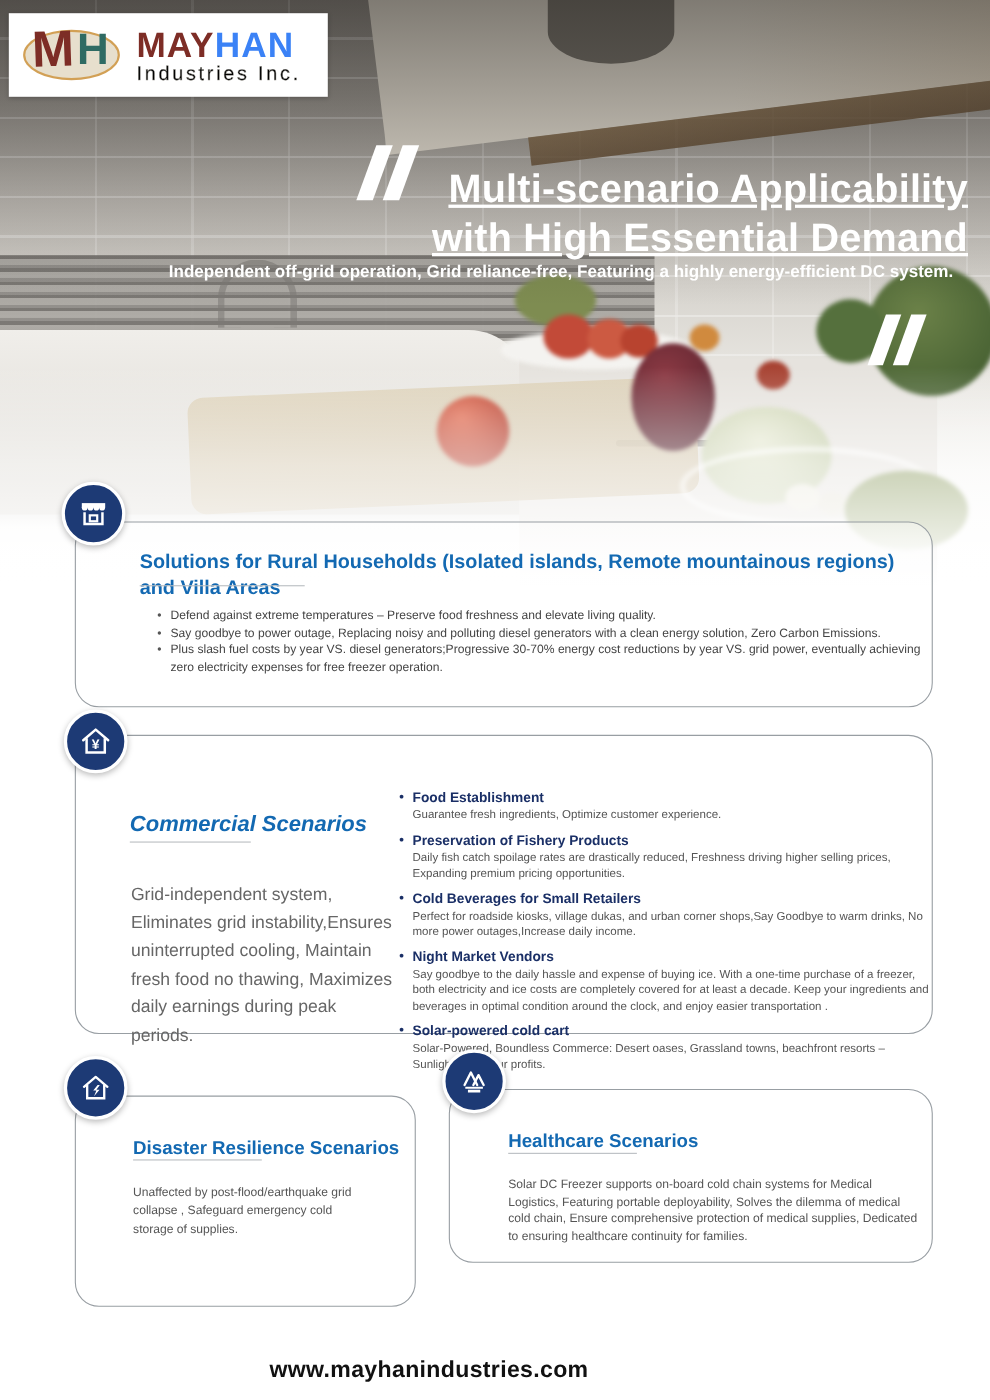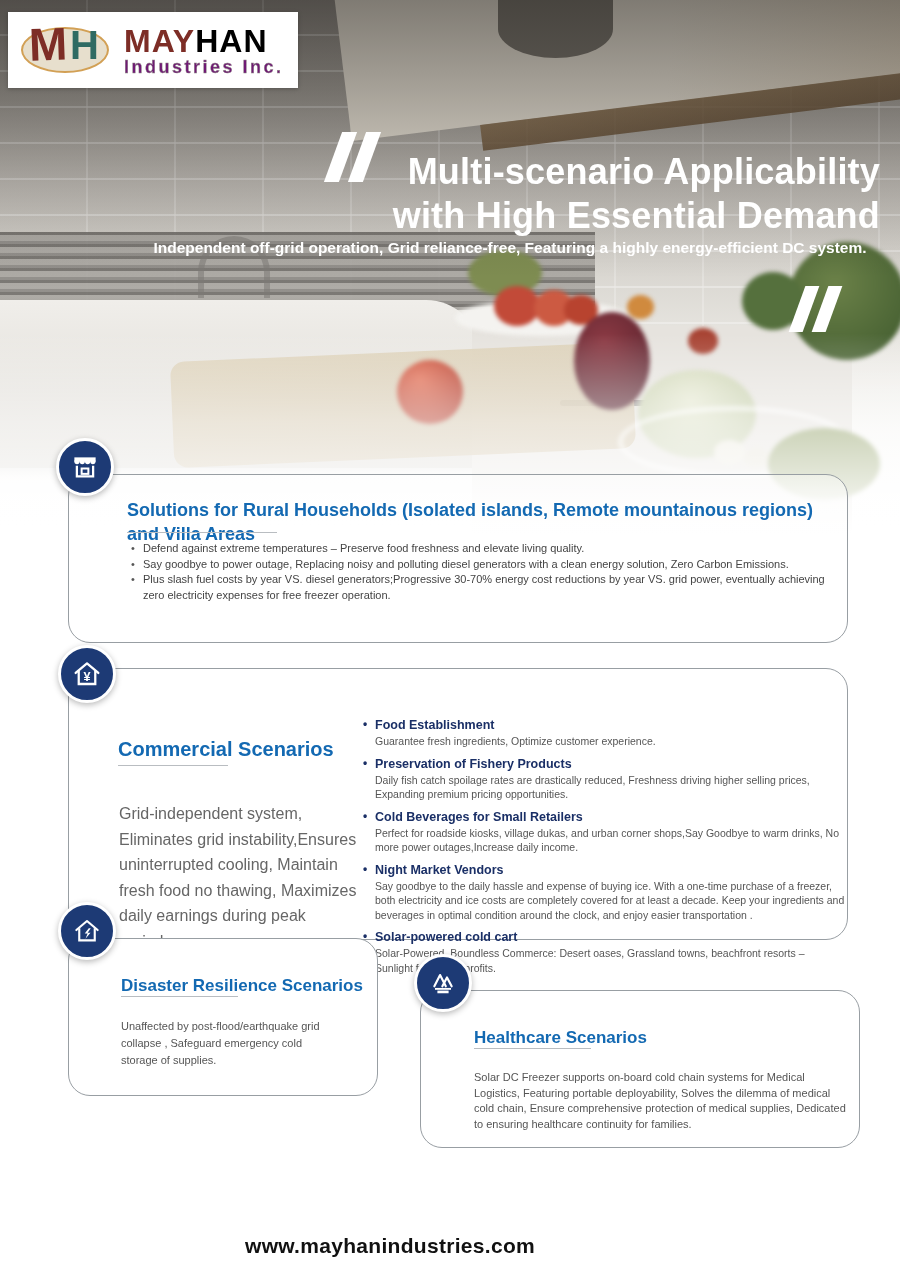--- a/index.html
+++ b/index.html
@@ -44,51 +44,51 @@
   .vg-greens{left:768px;top:428px;width:112px;height:72px;background:#8a9a5d;}
   .ph-shade{inset:0;background:linear-gradient(180deg,rgba(25,22,18,.52) 0%,rgba(25,22,18,.34) 16%,rgba(25,22,18,.14) 33%,rgba(25,22,18,0) 50%);}
   .ph-fade{inset:0;background:linear-gradient(180deg,rgba(255,255,255,0) 0 60%,rgba(255,255,255,.55) 76%,#ffffff 96%);}
   
   .logo{position:absolute;left:8px;top:12px;width:290px;height:76px;background:#fff;display:flex;align-items:center;box-shadow:0 1px 4px rgba(0,0,0,.25);z-index:5;}
   .logo-oval{position:relative;margin-left:13px;width:88px;height:46px;background:#e7dfcd;border:2px solid #d2a055;border-radius:50%;flex:none;}
   .logo-oval .m{position:absolute;left:6px;top:-8px;font-size:46px;font-weight:800;color:#7d2d26;line-height:1;transform:rotate(-2deg);}
   .logo-oval .h{position:absolute;left:47px;top:-4px;font-size:40px;font-weight:800;color:#2f6b63;line-height:1;}
   .logo-name{margin-left:15px;line-height:1;}
   .logo-line1{font-size:32px;font-weight:800;letter-spacing:1px;}
-  .logo-line1 .may{color:#7d2d26;text-align:center;} .logo-line1 .han{color:#000000;}
-  .logo-line2{margin-top:1px;font-size:18px;font-weight:700;letter-spacing:2.5px;color:#701a75;-webkit-text-stroke:.4px #8f8d86;}
+  .logo-line1 .may{color:#7d2d26;text-align:center;} .logo-line1 .han{color:#3b82f6;}
+  .logo-line2{margin-top:1px;font-size:18px;font-weight:400;letter-spacing:2.5px;color:#000000;-webkit-text-stroke:.4px #8f8d86;}
   
   .quote{position:absolute;display:flex;gap:9px;z-index:3;}
   .quote i{display:block;width:15px;height:50px;background:#fff;transform:skewX(-20deg);}
   .quote.open{left:333px;top:132px;}
   .quote.close{left:797px;top:286px;}
   .quote.close i{height:46px;width:14px;}
-  .hero-title{position:absolute;right:20px;top:126px;width:540px;text-align:right;color:#fff;font-size:36px;font-weight:700;line-height:1.22;z-index:3;letter-spacing:.2px;}
+  .hero-title{position:absolute;right:20px;top:126px;width:540px;text-align:right;color:#fff;font-size:36px;font-weight:700;line-height:1.22;z-index:3;letter-spacing:.2px;text-decoration:underline;}
   .hero-sub{position:absolute;left:130px;top:223px;width:760px;text-align:center;color:#fff;font-size:15.5px;font-weight:600;z-index:3;}
   
   .card{position:absolute;background:#fff;border:1px solid #989ea3;border-radius:22px;z-index:4;}
   .card-rural{left:68px;top:474px;width:780px;height:169px;background:linear-gradient(180deg,rgba(255,255,255,.38),rgba(255,255,255,.85) 42%,#fff 70%);}
   .card-commercial{left:68px;top:668px;width:780px;height:272px;}
-  .card-disaster{left:68px;top:938px;width:310px;height:158px;}
-  .card-health{left:420px;top:990px;width:440px;height:158px;}
+  .card-disaster{left:68px;top:996px;width:310px;height:192px;}
+  .card-health{left:408px;top:990px;width:440px;height:158px;}
   .badge{position:absolute;width:58px;height:58px;border-radius:50%;background:#1d3a75;border:3px solid #fff;box-shadow:0 2px 6px rgba(0,0,0,.28);display:flex;align-items:center;justify-content:center;z-index:6;}
   .card-rural .badge{left:-13px;top:-37px;}
   .card-commercial .badge{left:-11px;top:-24px;}
   .card-disaster .badge{left:-11px;top:-37px;}
   .card-health .badge{left:-7px;top:-37px;}
   .card-title{color:#1369b2;font-weight:700;}
   .rule{height:1px;background:#b9bdc1;}
   
   .rural-title{position:absolute;left:58px;top:8px;width:710px;font-size:18px;line-height:1.35;}
   .rural-rule{position:absolute;left:58px;top:57px;width:150px;}
-  .rural-list{position:absolute;left:60px;top:66px;width:700px;margin:0;padding:0;list-style:none;}
+  .rural-list{position:absolute;left:60px;top:66px;width:700px;margin:12px;padding:0;list-style:none;}
   .rural-list li{position:relative;padding-left:14px;font-size:11px;line-height:15.5px;color:#444;}
   .rural-list li::before{content:"•";position:absolute;left:2px;color:#555;}
   
-  .com-title{position:absolute;left:49px;top:52px;font-size:20px;}
+  .com-title{position:absolute;left:49px;top:52px;font-size:20px;font-style:italic;}
   .com-rule{position:absolute;left:49px;top:96px;width:110px;}
   .com-desc{position:absolute;left:50px;top:116px;width:238px;font-size:16px;line-height:1.6;color:#666;}
   .com-items{position:absolute;left:294px;top:13px;width:482px;margin-top:35px;}
   .com-item{position:relative;padding-left:12px;margin-bottom:7px;}
   .com-item::before{content:"•";position:absolute;left:0;top:0;color:#1a2f66;font-size:12px;font-weight:700;}
   .com-item h4{margin:0;font-size:12.5px;line-height:16px;color:#1a2f66;font-weight:700;}
   .com-item p{margin:1px 0 0 0;font-size:10.5px;line-height:14.5px;color:#555;}
   
   .small-title{position:absolute;left:52px;top:23px;font-size:17px;}
   .small-rule{position:absolute;left:52px;top:57px;width:117px;}

